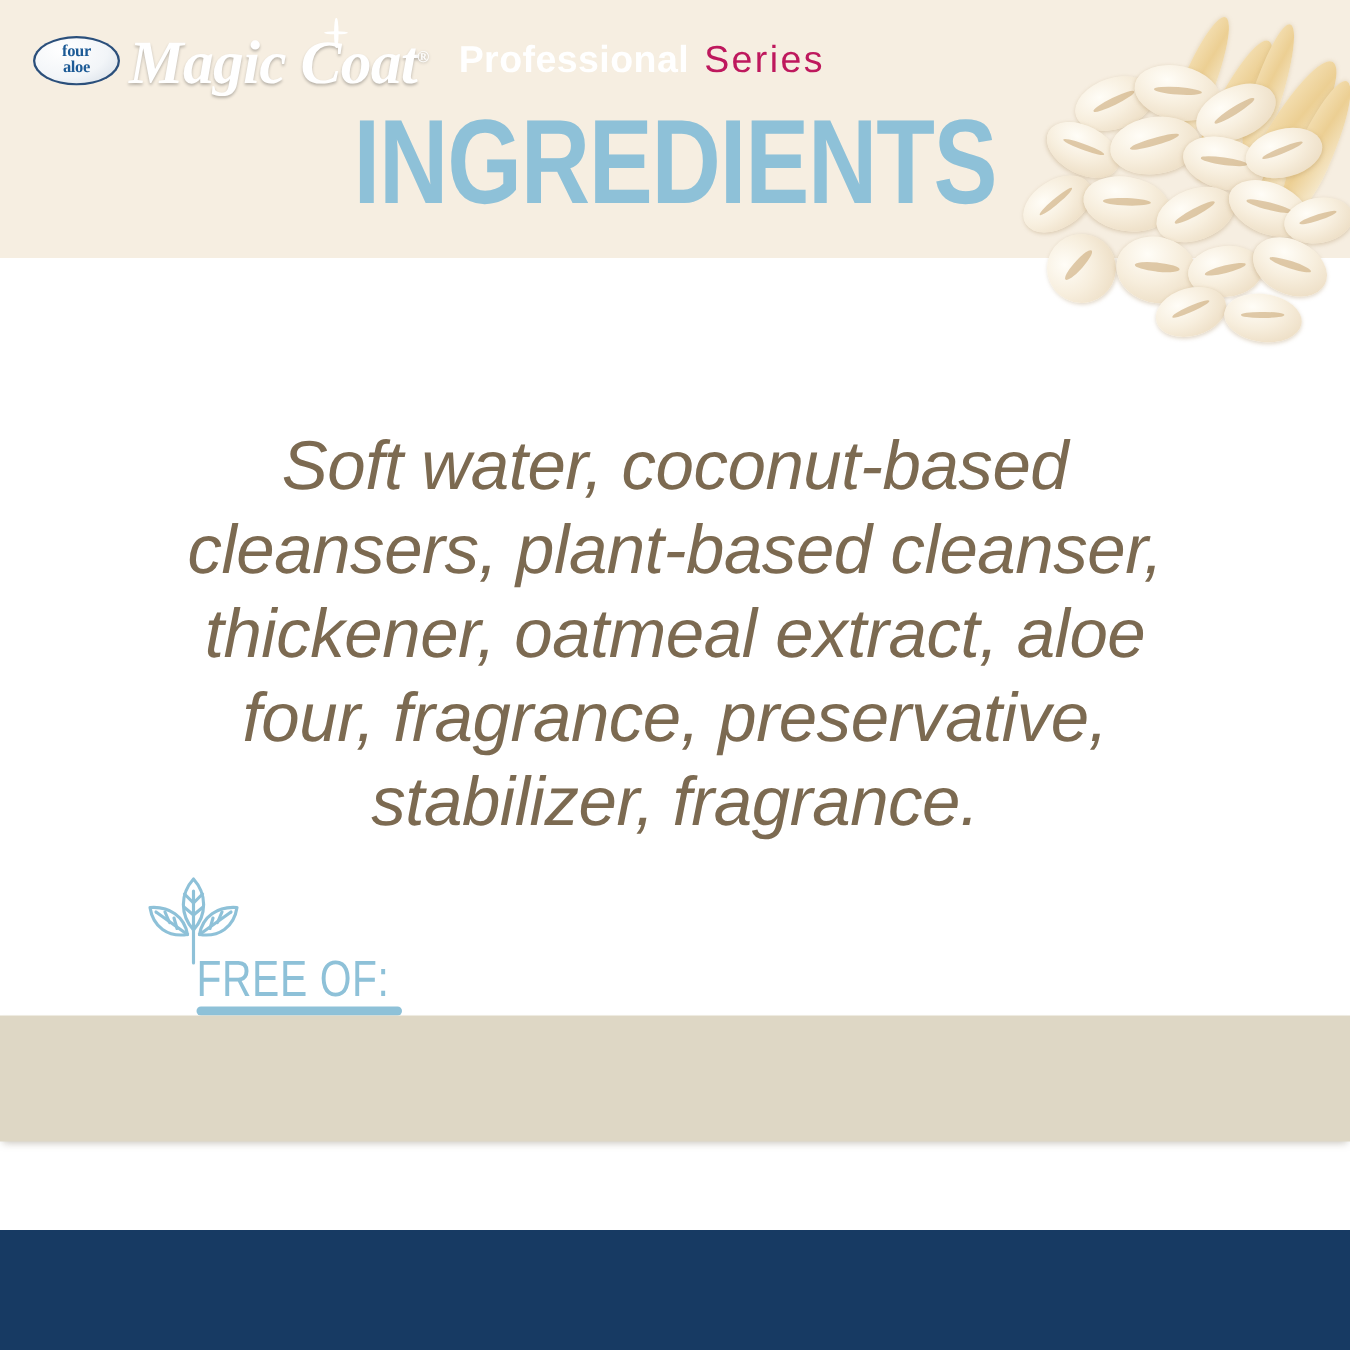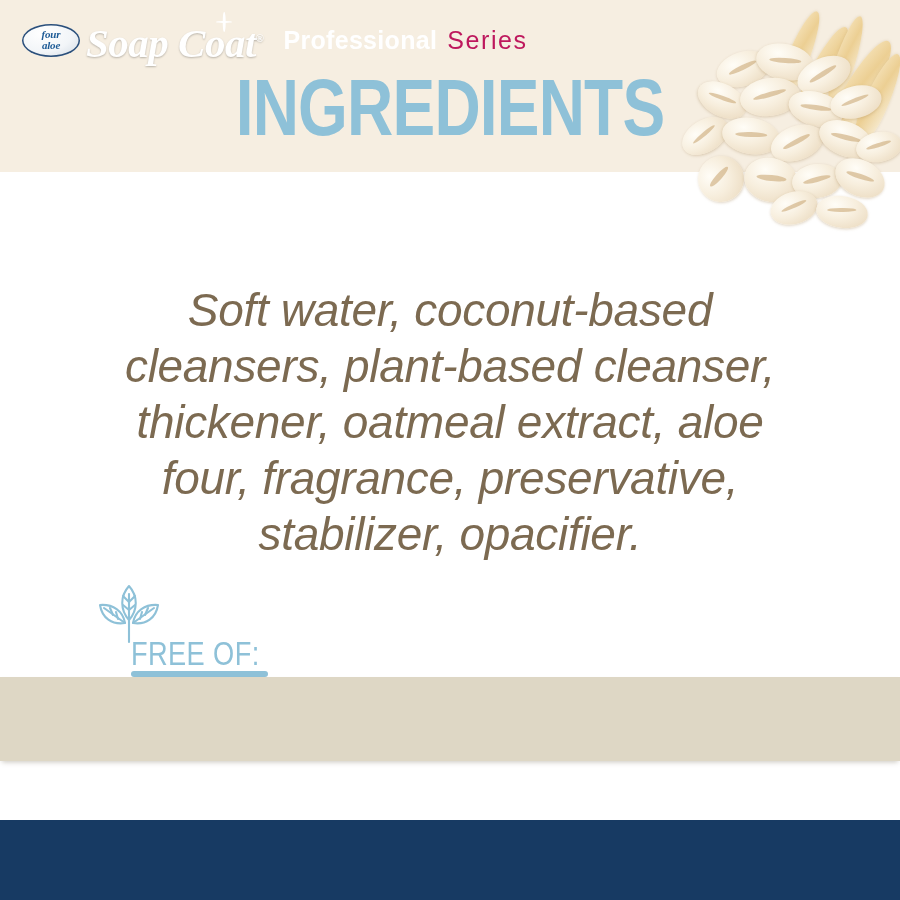--- a/index.html
+++ b/index.html
@@ -190,21 +190,20 @@
     box-shadow: 0 0 0 1.5px #2b4f7a inset;
     display: flex;
     flex-direction: column;
     align-items: center;
     justify-content: center;
     flex: none;
   }
   .paws-badge .paws-l1,
   .paws-badge .paws-l2 {
     font-family: "Liberation Serif", serif;
-    font-style: italic;
     font-weight: 700;
     color: #1d5b96;
     letter-spacing: -0.2px;
     line-height: 11px;
   }
   .paws-badge .paws-l1 { font-size: 11px; }
   .paws-badge .paws-l2 { font-size: 11px; }
 
   .brand-script {
     position: relative;
@@ -311,21 +310,21 @@
     <div class="flake" style="left:164px; top:160px; width:52px; height:36px; transform:rotate(26deg);"></div>
     <div class="flake" style="left:100px; top:192px; width:48px; height:32px; transform:rotate(-16deg);"></div>
     <div class="flake" style="left:146px; top:196px; width:52px; height:32px; transform:rotate(8deg);"></div>
   </div>
 
   <div class="ingredients-body">
     <span class="ln">Soft water, coconut-based</span>
     <span class="ln">cleansers, plant-based cleanser,</span>
     <span class="ln">thickener, oatmeal extract, aloe</span>
     <span class="ln">four, fragrance, preservative,</span>
-    <span class="ln">stabilizer, opacifier.</span>
+    <span class="ln">stabilizer, fragrance.</span>
   </div>
 
   <svg class="leaf-icon" viewBox="0 0 74 66">
     <g fill="none" stroke="#8ec1d8" stroke-width="2.1" stroke-linecap="round" stroke-linejoin="round">
 
       <path d="M37 6 C46 16 46 30 37 40 C28 30 28 16 37 6 Z"></path>
       <path d="M37 40 L37 14"></path>
       <path d="M37 22 L31 16"></path>
       <path d="M37 22 L43 16"></path>
       <path d="M37 30 L31 25"></path>
@@ -350,21 +349,21 @@
 
   <div class="tan-band"></div>
 
   <div class="footer-bar"></div>
   <div class="footer-inner">
     <div class="paws-badge">
       <span class="paws-l1">four</span>
       <span class="paws-l2">aloe</span>
     </div>
     <div class="brand-script">
-      <span>Soap Coat</span><span class="reg">®</span>
+      <span>Magic Coat</span><span class="reg">®</span>
       <span class="sparkle"></span>
     </div>
     <div class="series-wrap">
       <span class="series-pro">Professional</span>
       <span class="series-word">Series</span>
     </div>
   </div>
 
 </div>
 

